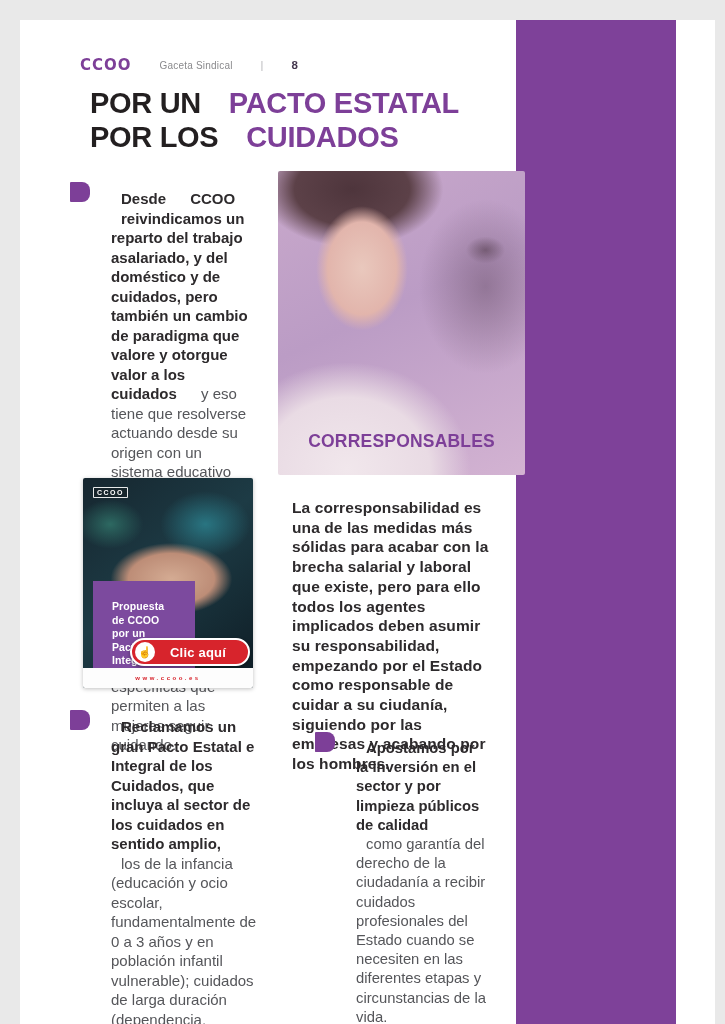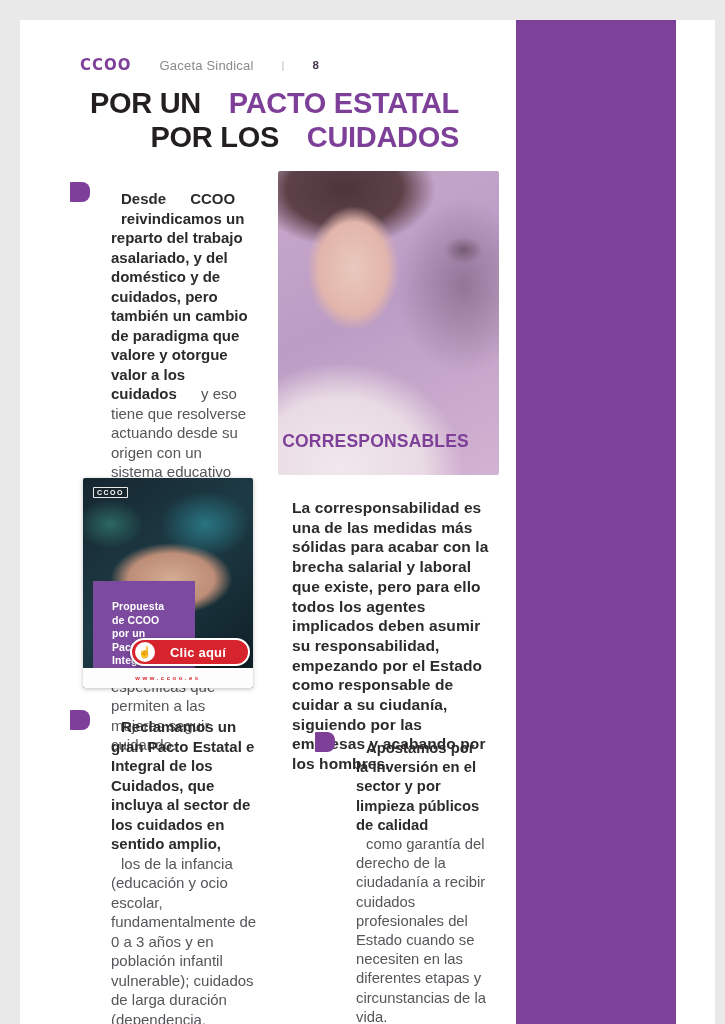--- a/index.html
+++ b/index.html
@@ -13,35 +13,35 @@
   html,body{background:#e9e9e9;}
   .page{
     position:relative;width:725px;height:1024px;background:#fff;overflow:hidden;
     font-family:"Liberation Sans",sans-serif;color:var(--body);margin:0 auto;
   }
   
   .sidebar-band{position:absolute;left:496px;top:0;width:160px;height:1020px;background:var(--sidebar);}
   
   .header{position:absolute;left:40px;top:16px;display:flex;align-items:center;gap:8px;}
   .ccoo-logo{font-weight:900;font-size:15px;letter-spacing:1px;color:var(--purple);font-family:"DejaVu Sans",sans-serif;}
-  .masthead{font-size:13px;color:#8a8a8d;letter-spacing:.2px;}
+  .masthead{font-size:10px;color:#8a8a8d;letter-spacing:.2px;}
   .mast-sep{font-size:11px;color:#b9b9bc;}
   .page-num{font-size:11.5px;font-weight:700;color:#43364d;}
   
-  .title{position:absolute;left:40px;top:56px;font-weight:800;font-size:29px;line-height:34px;letter-spacing:-.3px;color:#231f20;font-family:"Liberation Sans",sans-serif;text-align:right;}
+  .title{position:absolute;left:40px;top:56px;font-weight:800;font-size:29px;line-height:34px;letter-spacing:-.3px;color:#231f20;font-family:"Liberation Sans",sans-serif;}
   .title .accent{color:var(--purple);}
   
   .bullet-row{position:absolute;display:flex;gap:11px;}
   .d-bullet{flex:none;width:8px;height:14px;margin-top:3px;background:var(--purple);border-radius:1px 8px 8px 1px;}
   .para{font-size:15px;line-height:19.5px;color:var(--body);}
   .para b{color:var(--ink);margin-top:48px;}
   .brand-inline{color:var(--purple);font-weight:700;}
   
   .hero{
-    position:absolute;left:258px;top:151px;width:221px;height:304px;border-radius:2px;
+    position:absolute;left:258px;top:151px;width:247px;height:304px;border-radius:2px;
     background:
       radial-gradient(95px 125px at 84% 38%, rgba(104,78,104,.50), rgba(104,78,104,0) 70%),
       radial-gradient(26px 18px at 84% 26%, rgba(70,48,60,.55), rgba(70,48,60,0) 75%),
       radial-gradient(62px 84px at 34% 32%, #e9c8bd 0%, #e2b5ac 55%, rgba(226,181,172,0) 74%),
       radial-gradient(120px 76px at 30% 6%, #4e353c 0%, #5c4148 48%, rgba(92,65,72,0) 76%),
       radial-gradient(150px 130px at 28% 98%, #f1e7ec 0%, #e9dbe4 55%, rgba(233,219,228,0) 82%),
       linear-gradient(155deg, #c9a9cb 0%, #bb9cc5 45%, #d3b3d2 100%);
   }
   .hero-caption{
     position:absolute;right:10px;bottom:12px;text-align:right;

